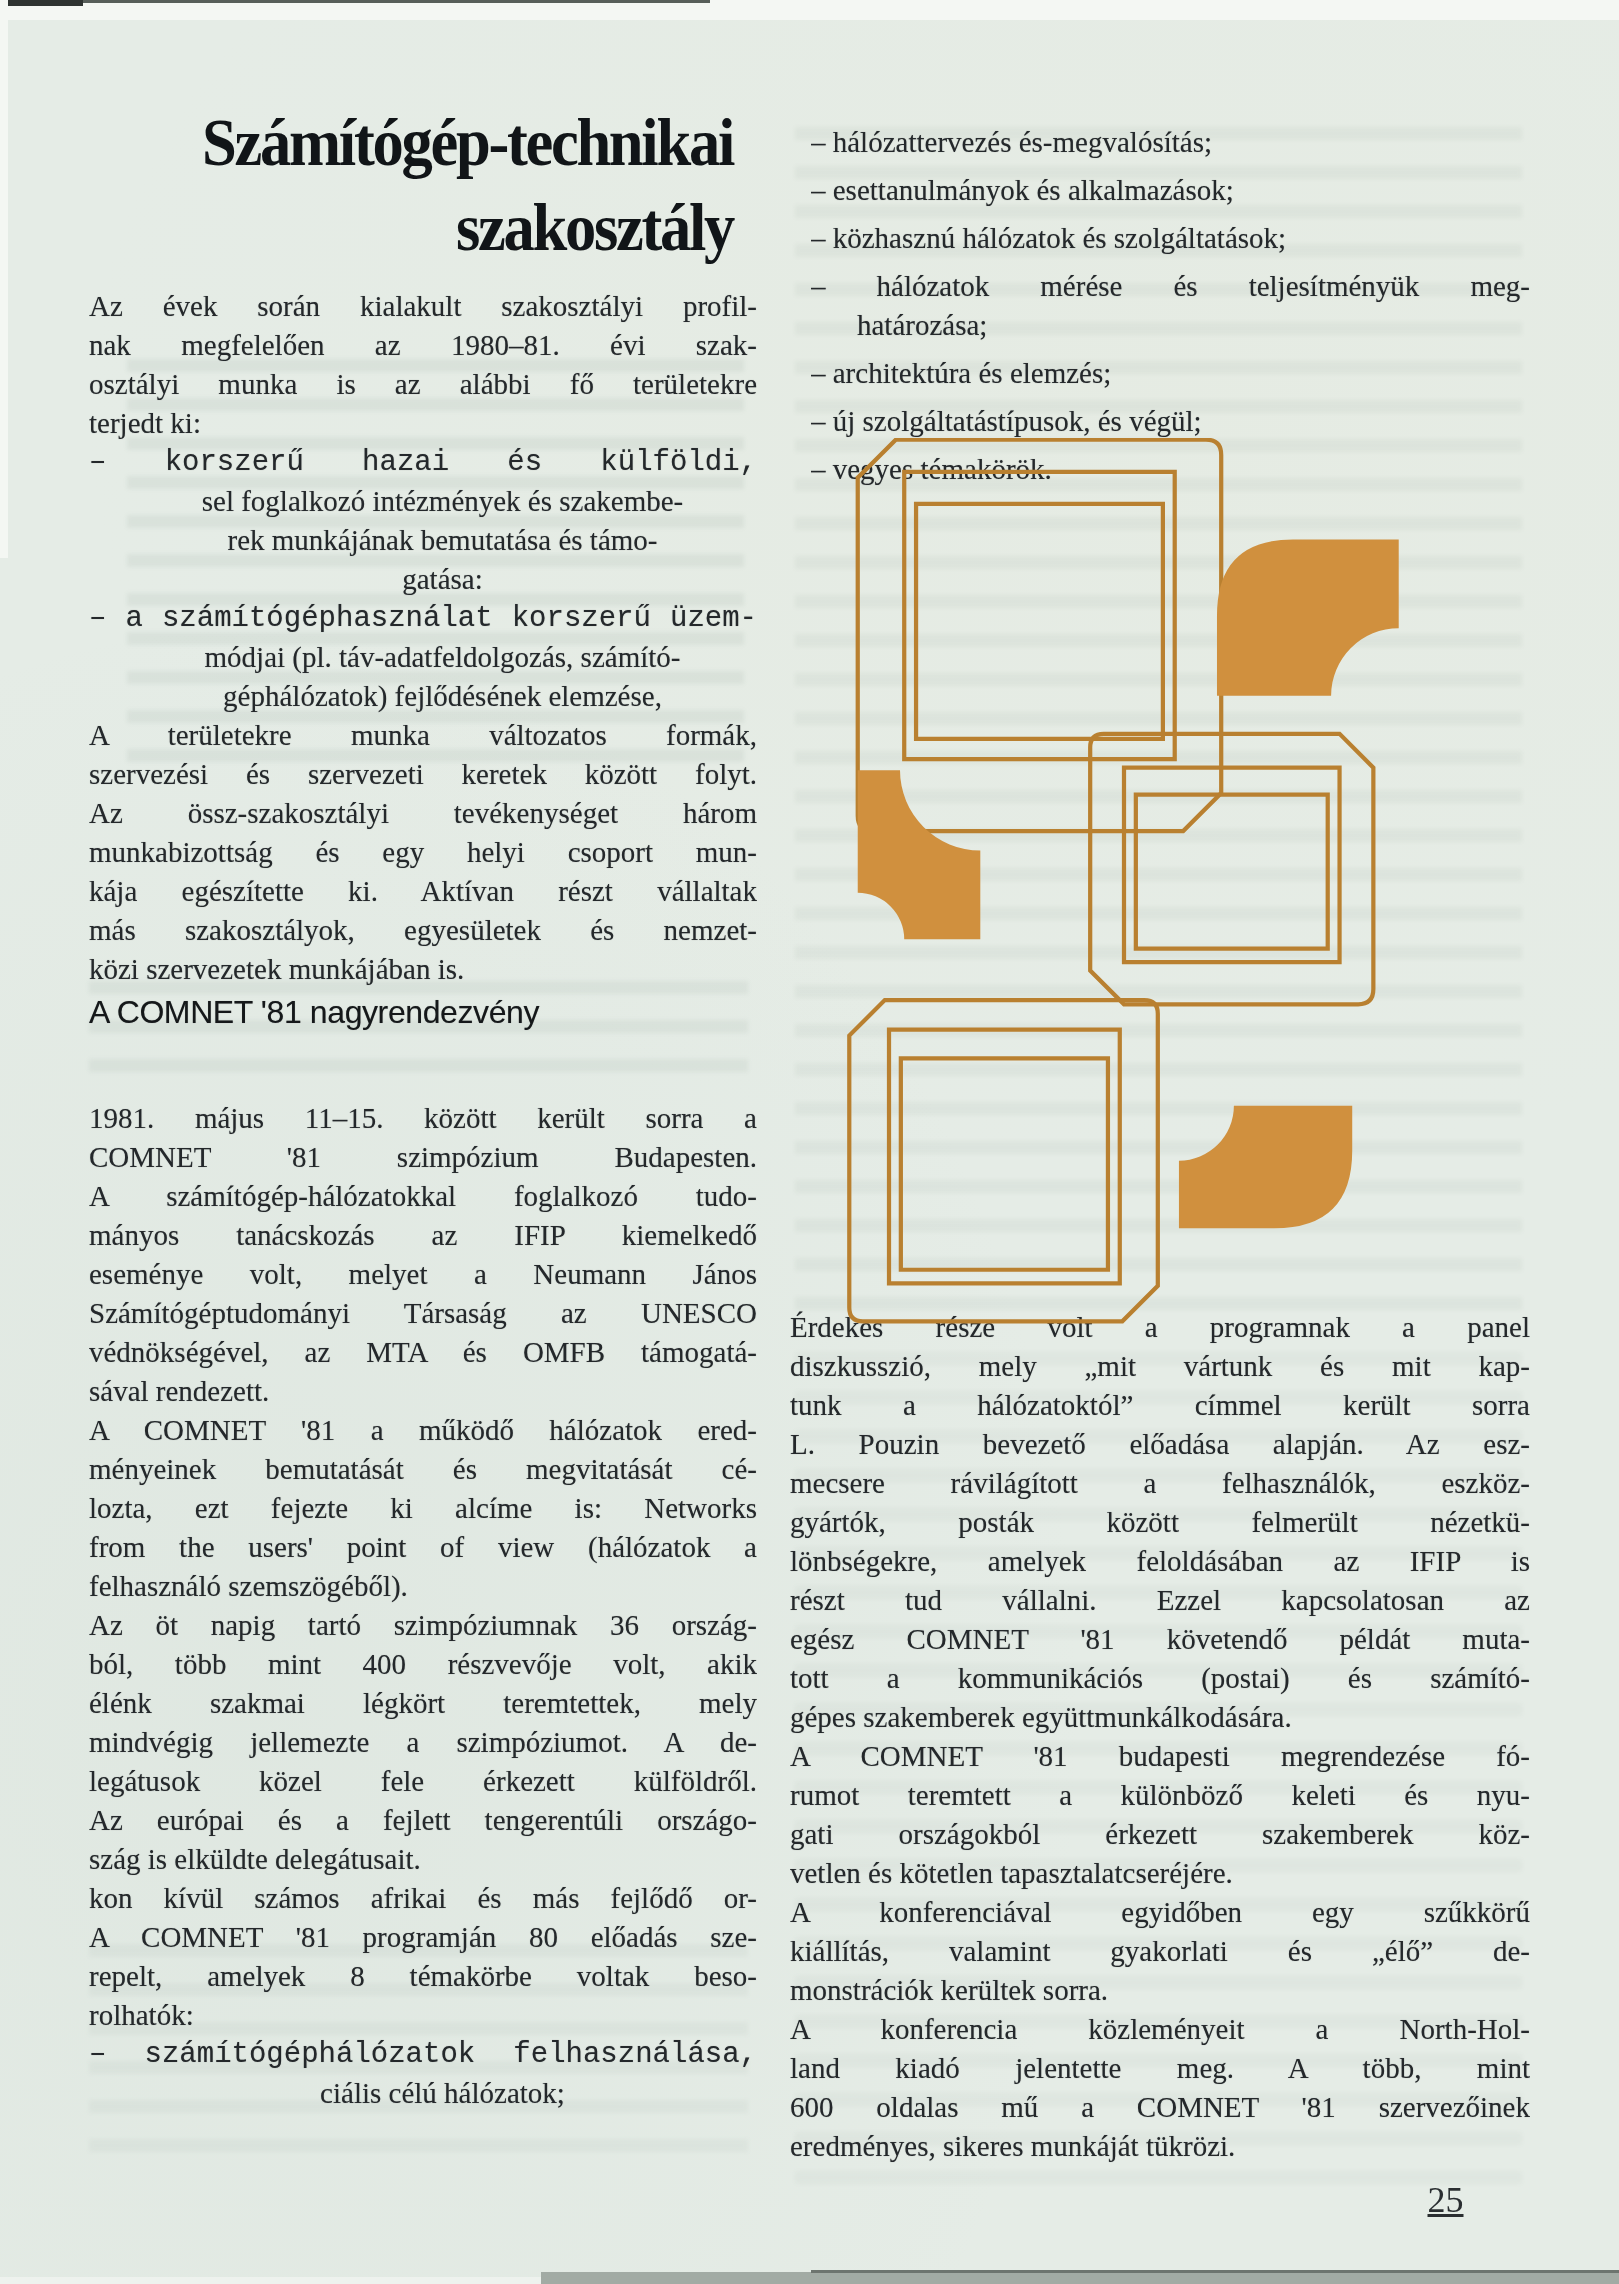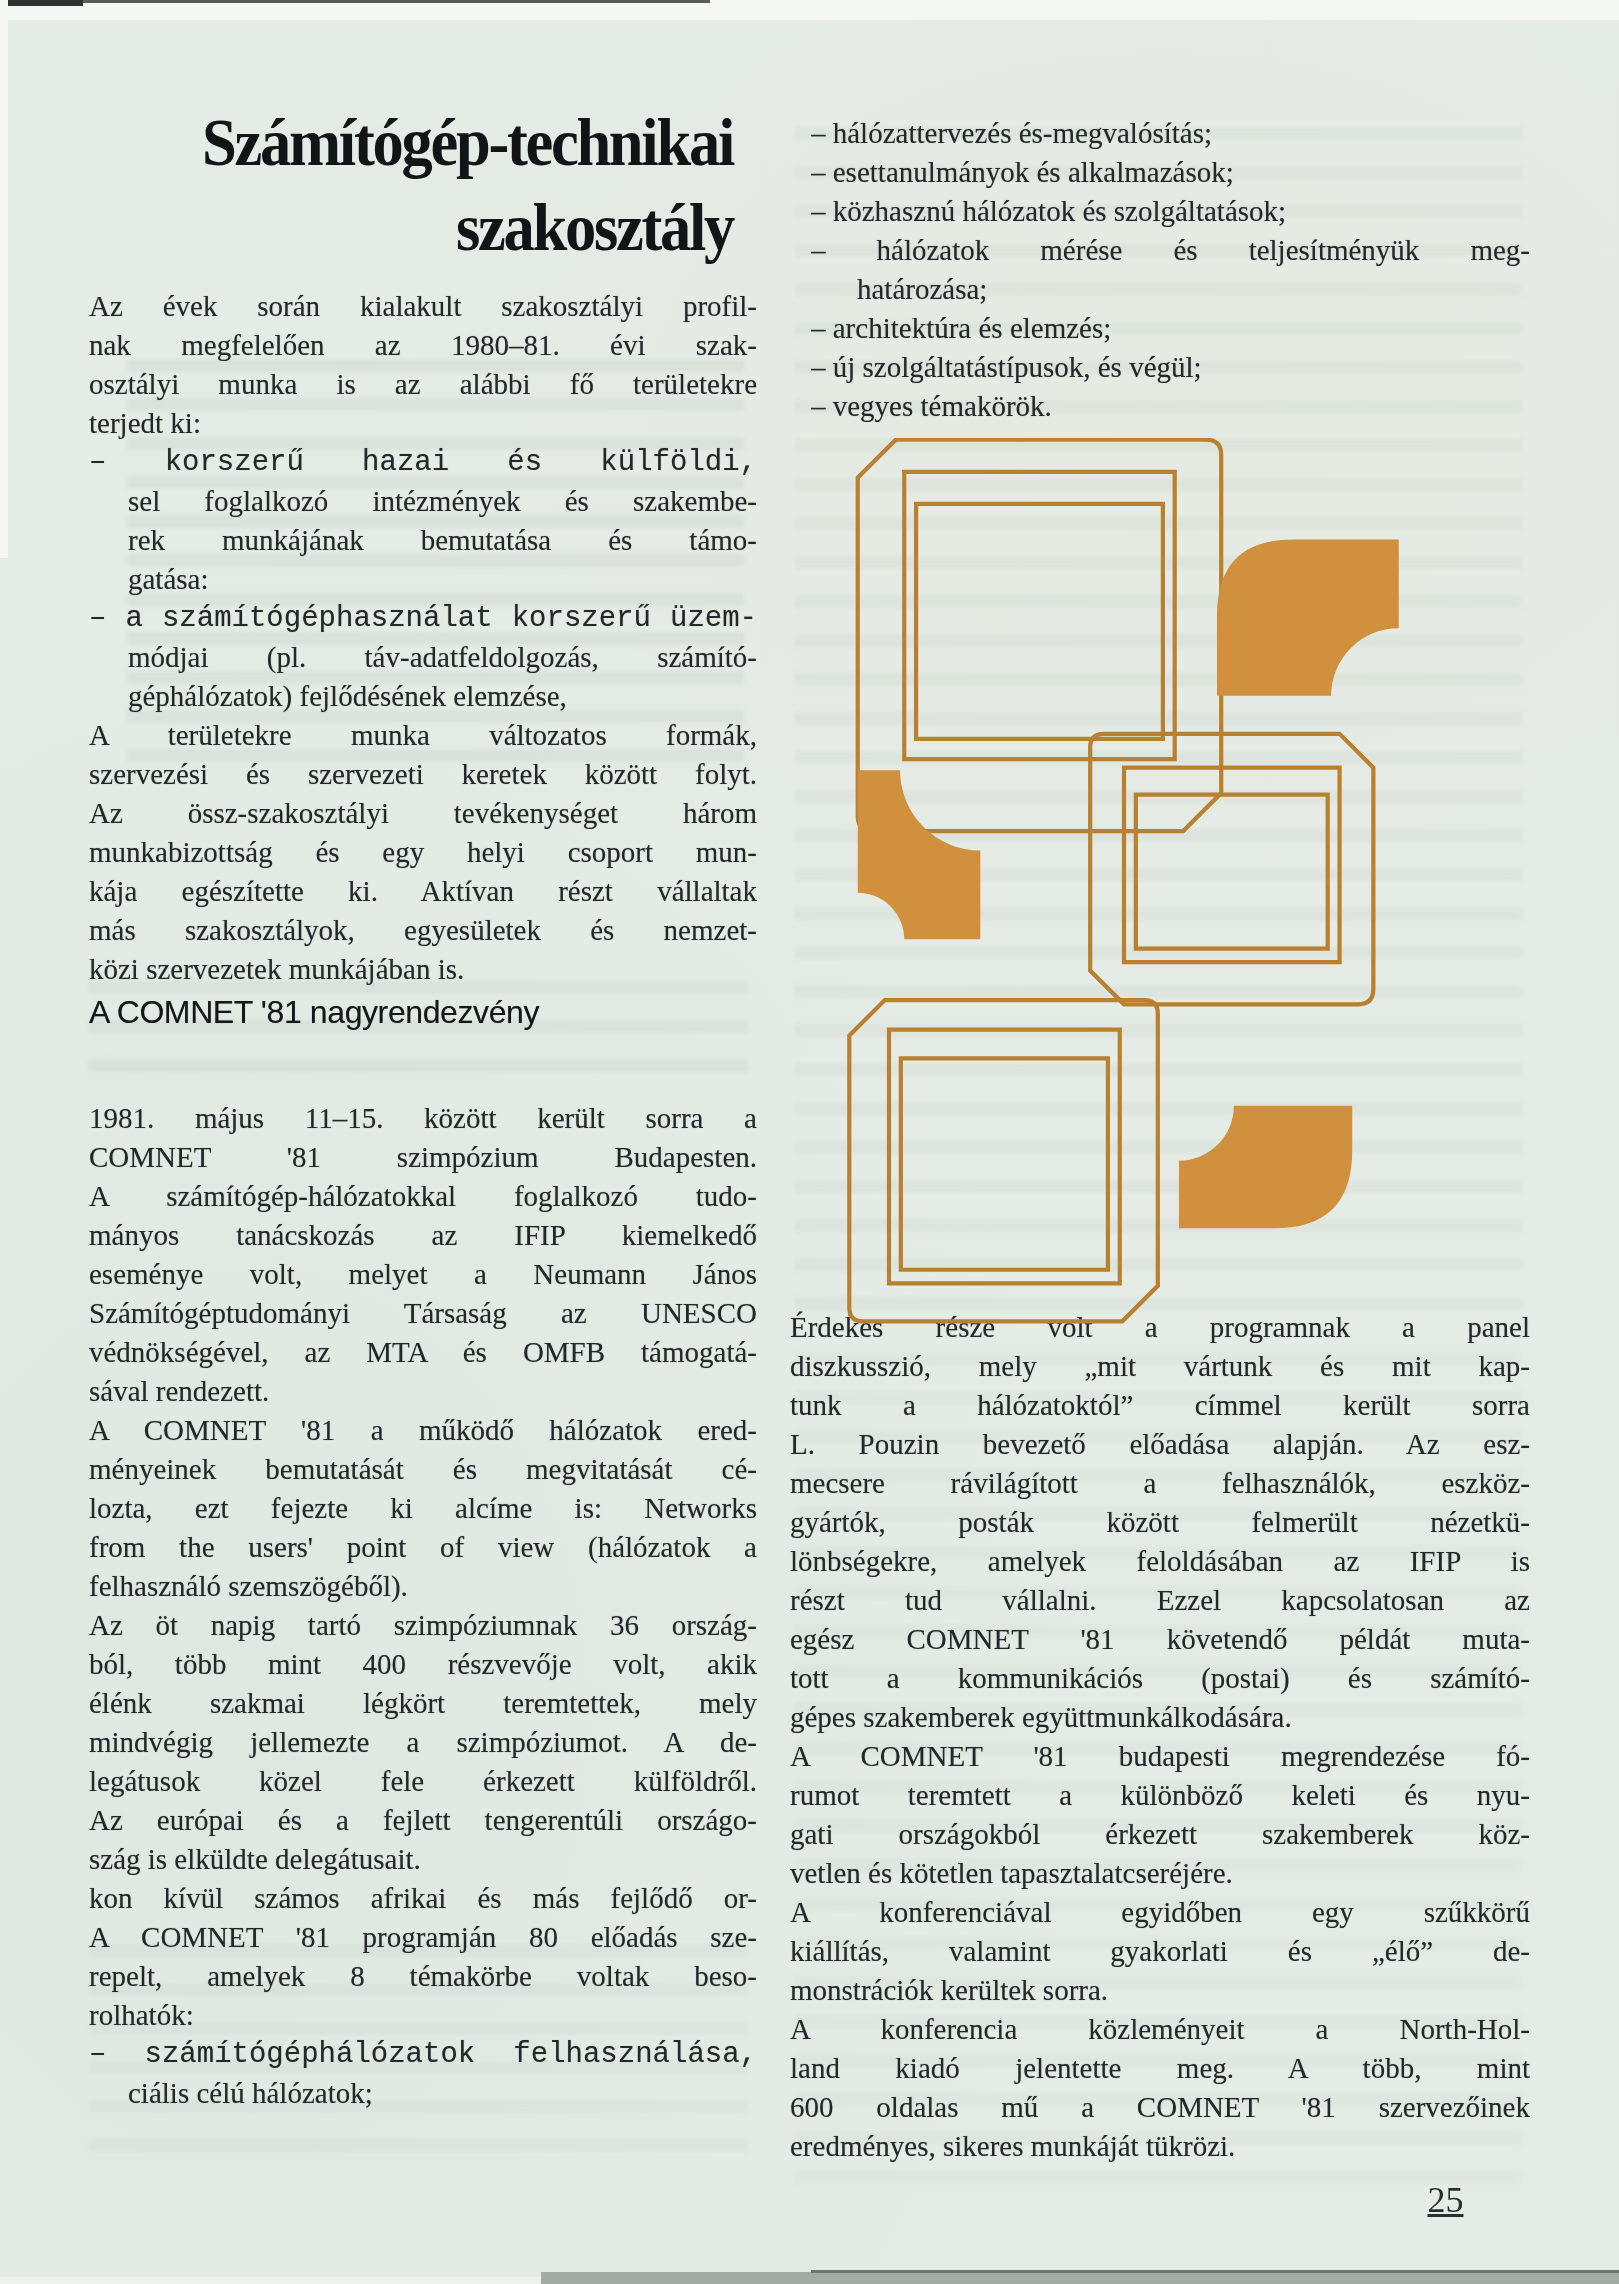--- a/index.html
+++ b/index.html
@@ -30,22 +30,22 @@
   
   .colflow{position:absolute;z-index:2;}
   #left-blocks{left:89px;top:287px;width:668px;}
   #right-bullets{left:811px;top:114px;width:719px;}
   #right-paras{left:790px;top:1308px;width:740px;}
   .ln{height:39px;line-height:39px;font-size:29px;overflow:hidden;text-align:left;
       text-shadow:0 0 1px rgba(40,45,48,.38);}
   .ln.j{text-align:justify;}
   .ln.j::after{content:"";display:inline-block;width:100%;height:0;}
   #left-blocks .hang,#right-paras .hang{padding-left:39px;text-indent:-39px;font-family:Liberation Mono, monospace;}
-  #left-blocks .ind,#right-paras .ind{padding-left:39px;}
-  #right-bullets .hang{padding-left:46px;text-indent:-46px;}
+  #left-blocks .ind,#right-paras .ind{padding-left:39px;text-align:center;}
+  #right-bullets .hang{padding-left:46px;text-indent:-46px;margin-top:9px;}
   #right-bullets .ind{padding-left:46px;}
   .blk.heading{font-family:"Liberation Sans", sans-serif;font-weight:normal;color:#15181a;
       font-size:32px;letter-spacing:-0.4px;height:47px;line-height:47px;
       margin-bottom:63px;text-shadow:0 0 0.8px rgba(20,24,26,.4);}
   
   #figure{position:absolute;left:811px;top:438px;z-index:2;}
   #figure path.frame{fill:none;stroke:#b98030;stroke-width:5;stroke-linejoin:miter;}
   #figure path.blob{fill:#d0903e;stroke:none;}
   
   .pagenum{position:absolute;left:1399px;top:2179px;width:93px;z-index:2;

